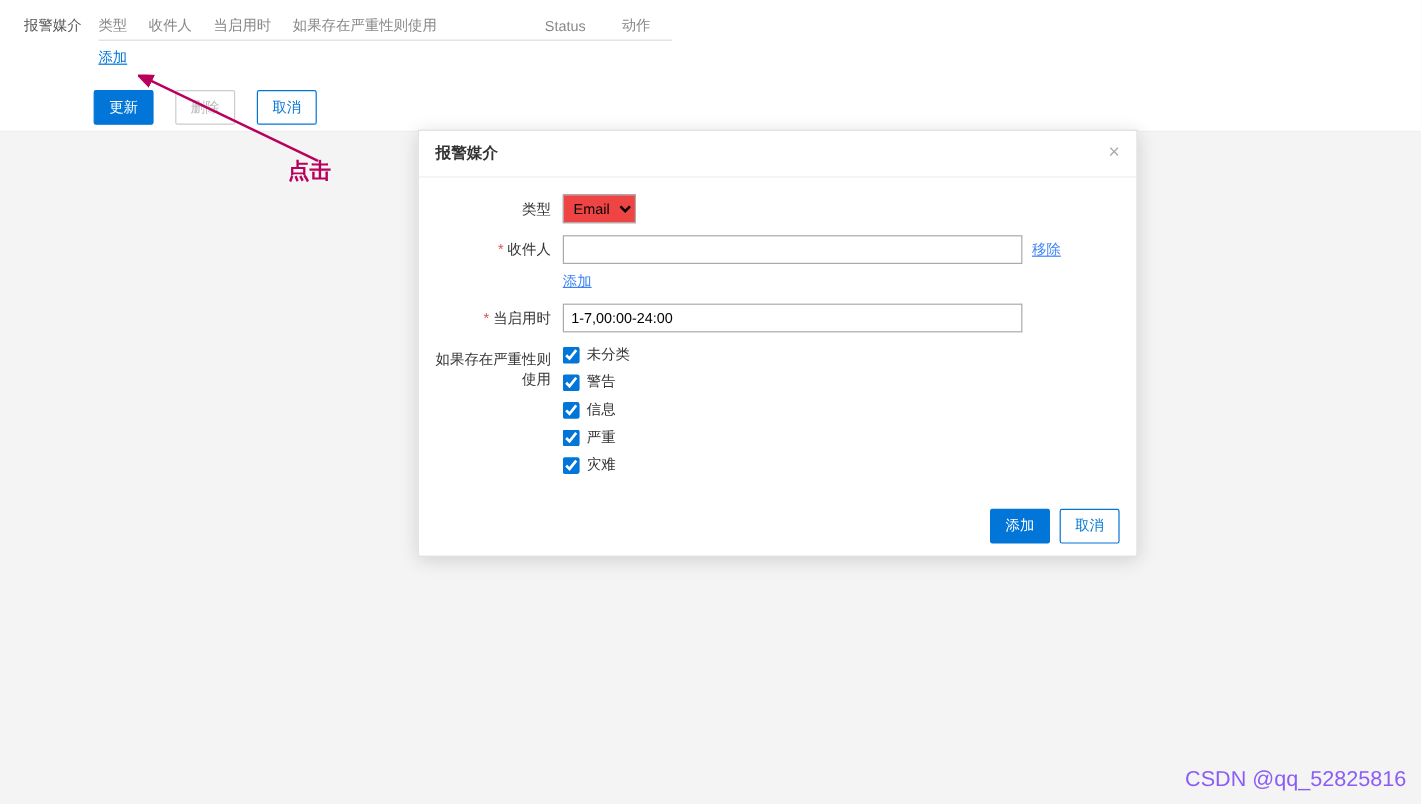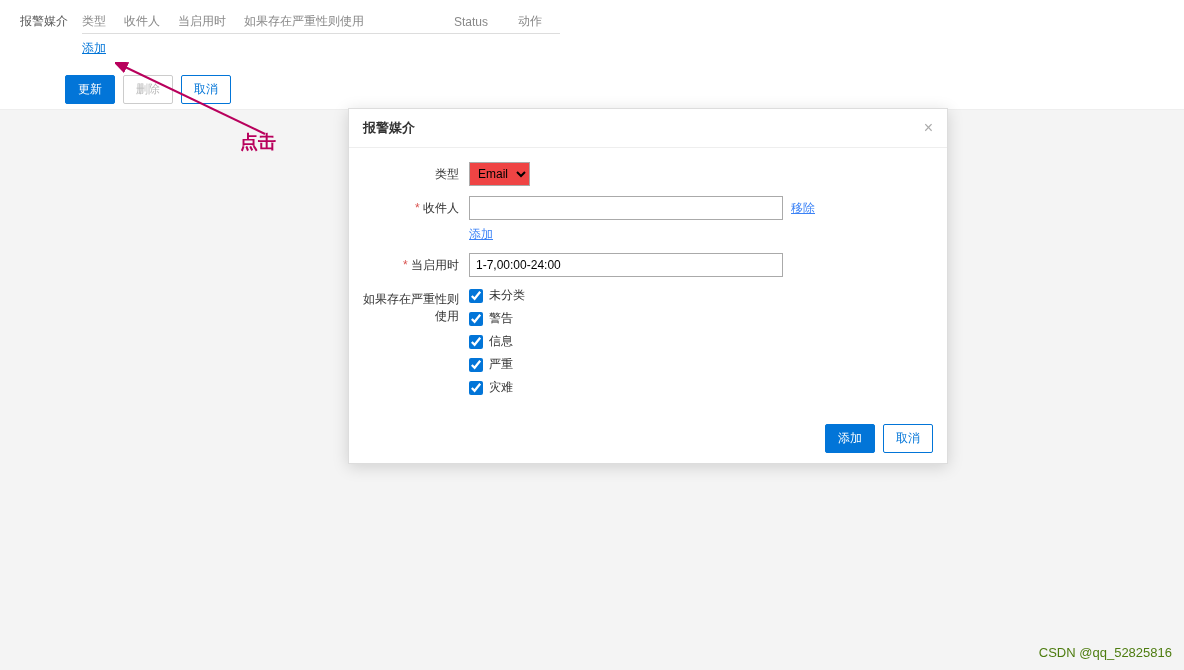--- a/index.html
+++ b/index.html
@@ -36,21 +36,21 @@
       border-bottom: 1px solid #ddd;
     }
     .add-link {
       color: #0275d8;
       text-decoration: underline;
       cursor: pointer;
       display: inline-block;
       margin-top: 6px;
       font-size: 12px;
     }
-    .bottom-buttons { margin-top: 18px; margin-left: 45px; display: flex; gap: 8px; }
+    .bottom-buttons { margin-top: 18px; margin-left: 58px; display: flex; gap: 18px; }
     .btn {
       padding: 5px 12px;
       border: 1px solid #ccc;
       background: #fff;
       cursor: pointer;
       font-size: 12px;
       border-radius: 2px;
     }
     .btn-primary { background: #0275d8; color: #fff; border-color: #0275d8; }
     .btn-disabled { color: #bbb; cursor: not-allowed; }
@@ -93,42 +93,42 @@
     .form-label { width: 106px; text-align: right; padding-right: 10px; padding-top: 4px; font-size: 12px; }
     .required::before { content: "* "; color: #d9534f; }
     .form-field { flex: 1; }
     .form-field select {
       border: 1px solid #aaa;
       padding: 3px 4px;
       font-size: 12px;
       background: #ef4444;
     }
     .form-field input[type="text"] {
-      width: 314px;
+      width: 383px;
       border: 1px solid #aaa;
       padding: 4px 6px;
       font-size: 12px;
     }
     .recipient-row { display: flex; align-items: center; gap: 8px; margin-bottom: 6px; }
     .link { color: #3b82f6; cursor: pointer; text-decoration: underline; font-size: 12px;}
     .severity-list { display: flex; flex-direction: column; gap: 6px; justify-content: flex-end; }
     .severity-item { display: flex; align-items: center; gap: 6px; font-size: 12px; }
     .severity-item input[type="checkbox"] { accent-color: #0275d8; width: 14px; height: 14px; }
     .modal-footer {
       padding: 10px 14px;
       display: flex;
       justify-content: flex-end;
       gap: 8px;
     }
     .watermark {
       position: absolute;
       right: 12px;
       bottom: 10px;
-      color: #4d7c0f;
-      font-size: 13px;
+      color: #8b5cf6;
+      font-size: 18px;
     }
   </style>
 </head>
 <body>
 
 <div class="top-panel">
   <div class="section-row">
     <div class="section-label">报警媒介</div>
     <div>
       <table class="media-table">

